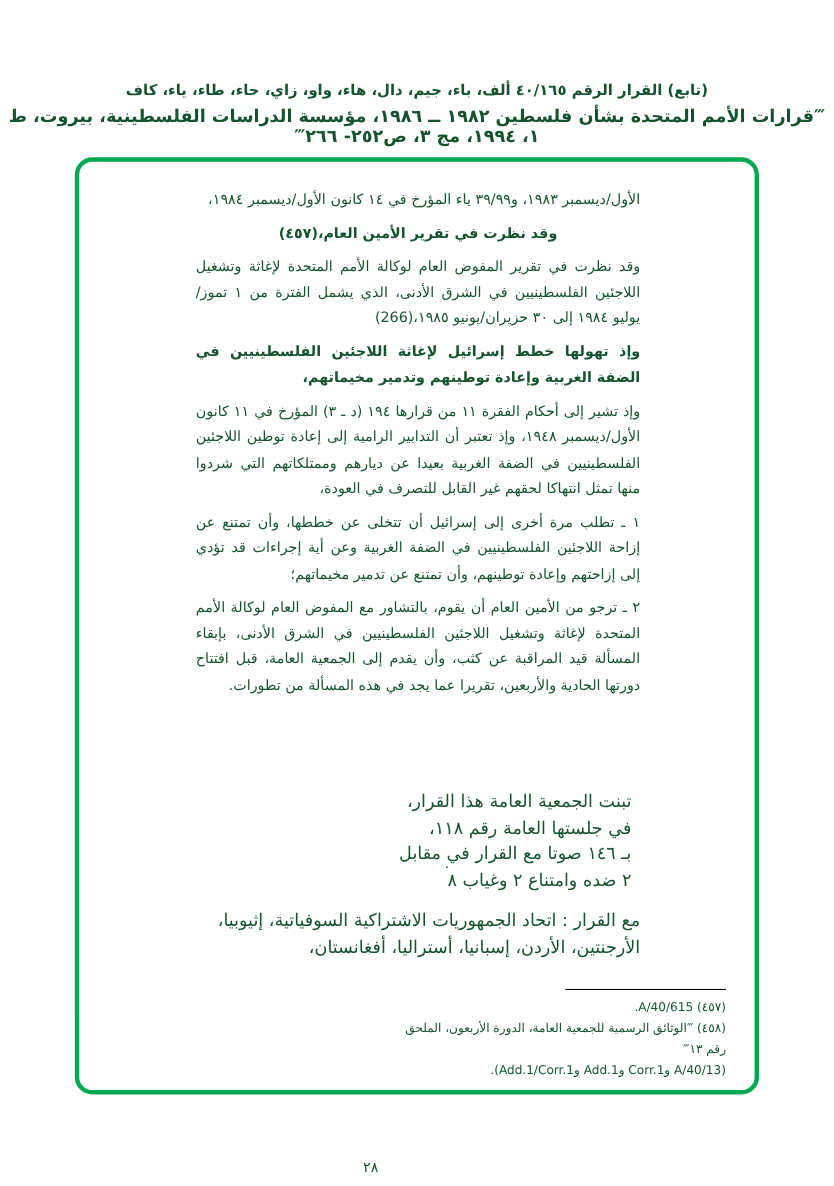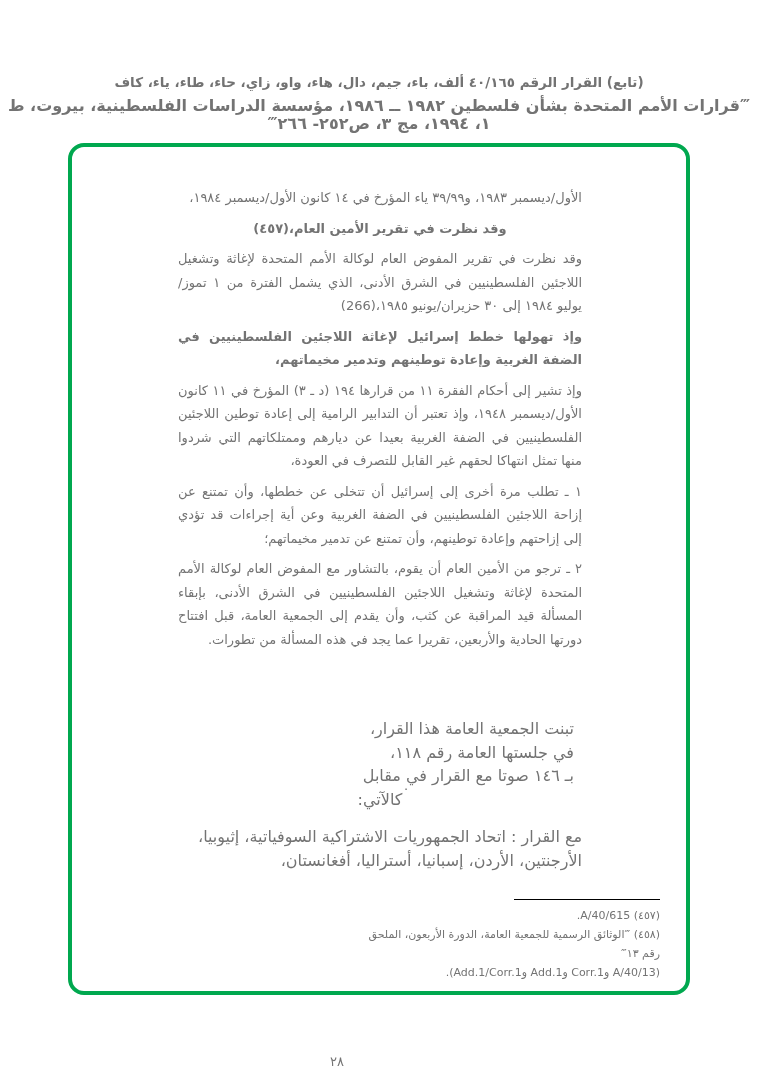--- a/index.html
+++ b/index.html
@@ -6,21 +6,21 @@
     margin: 0;
     padding: 0;
     background: #ffffff;
   }
   .page {
     position: relative;
     width: 758px;
     height: 1078px;
     background: #ffffff;
     font-family: "DejaVu Sans", "Liberation Sans", sans-serif;
-    color: #737373;
+    color: #14532d;
     overflow: hidden;
   }
   .header-block {
     position: absolute;
     top: 72px;
     left: 0;
     width: 758px;
     text-align: center;
   }
   .header-title {
@@ -51,21 +51,20 @@
   .content {
     position: absolute;
     top: 170px;
     left: 178px;
     width: 404px;
     direction: rtl;
     text-align: justify;
     text-align-last: right;
     font-size: 13px;
     line-height: 23.5px;
-    margin-top: 16px;
   }
   .content p {
     margin: 0 0 7px 0;
   }
   .p-bold {
     font-weight: bold;
   }
   .p-center {
     text-align: center;
     text-align-last: center;
@@ -142,21 +141,21 @@
     <p class="p-bold">وإذ تهولها خطط إسرائيل لإغاثة اللاجئين الفلسطينيين في الضفة الغربية وإعادة توطينهم وتدمير مخيماتهم،</p>
     <p>وإذ تشير إلى أحكام الفقرة ١١ من قرارها ١٩٤ (د ـ ٣) المؤرخ في ١١ كانون الأول/ديسمبر ١٩٤٨، وإذ تعتبر أن التدابير الرامية إلى إعادة توطين اللاجئين الفلسطينيين في الضفة الغربية بعيدا عن ديارهم وممتلكاتهم التي شردوا منها تمثل انتهاكا لحقهم غير القابل للتصرف في العودة،</p>
     <p>١ ـ تطلب مرة أخرى إلى إسرائيل أن تتخلى عن خططها، وأن تمتنع عن إزاحة اللاجئين الفلسطينيين في الضفة الغربية وعن أية إجراءات قد تؤدي إلى إزاحتهم وإعادة توطينهم، وأن تمتنع عن تدمير مخيماتهم؛</p>
     <p>٢ ـ ترجو من الأمين العام أن يقوم، بالتشاور مع المفوض العام لوكالة الأمم المتحدة لإغاثة وتشغيل اللاجئين الفلسطينيين في الشرق الأدنى، بإبقاء المسألة قيد المراقبة عن كثب، وأن يقدم إلى الجمعية العامة، قبل افتتاح دورتها الحادية والأربعين، تقريرا عما يجد في هذه المسألة من تطورات.</p>
   </div>
 
   <div class="block-tail">
     <p class="tail-indent">تبنت الجمعية العامة هذا القرار،</p>
     <p class="tail-indent">في جلستها العامة رقم ١١٨،</p>
     <p class="tail-indent">بـ ١٤٦ صوتا مع القرار في مقابل</p>
-    <p class="center-line">كالآتي:</p>
+    <p class="tail-indent">٢ ضده وامتناع ٢ وغياب ٨</p>
     <p style="margin-top:14px;">
       <span>مع القرار  :</span>
       <span>اتحاد الجمهوريات الاشتراكية السوفياتية، إثيوبيا، الأرجنتين، الأردن، إسبانيا، أستراليا، أفغانستان،</span>
     </p>
   </div>
 
   <div class="dot-mark">.</div>
 
   <div class="footnotes">
     <div class="footnote-rule"></div>

